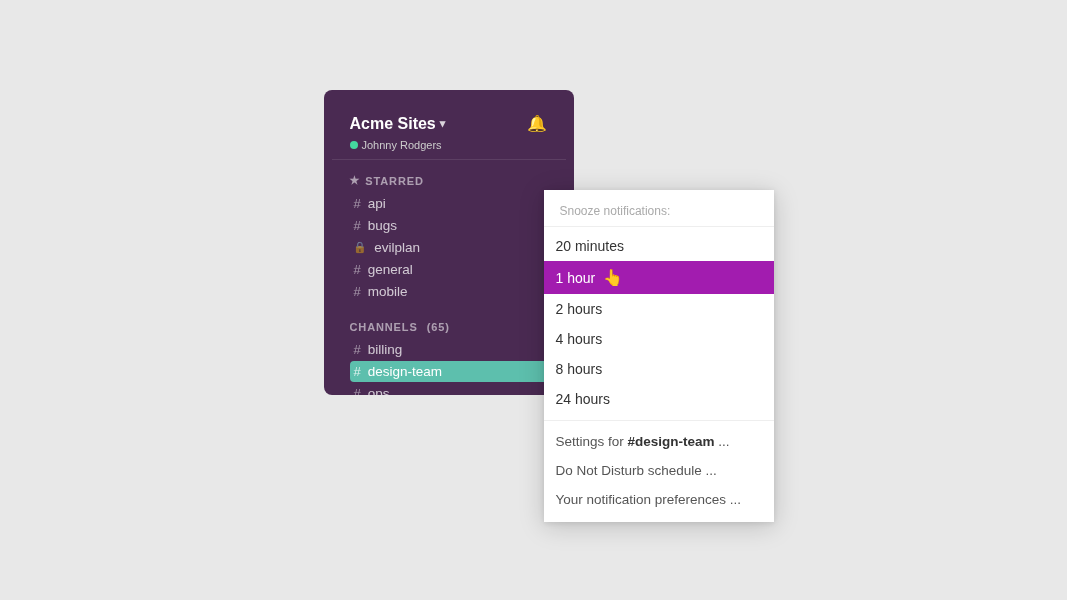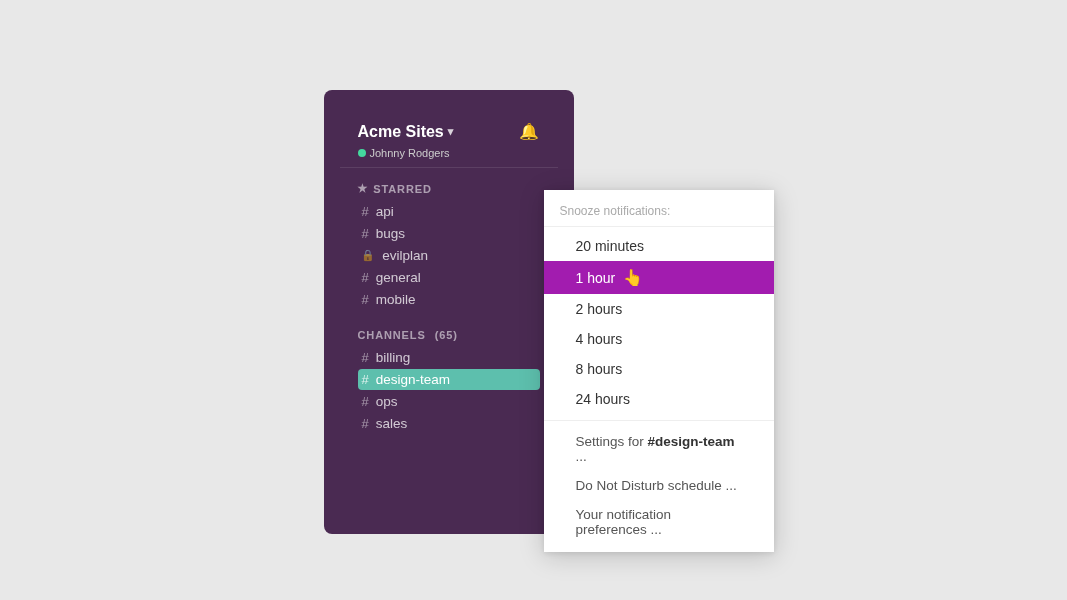--- a/index.html
+++ b/index.html
@@ -18,24 +18,24 @@
       width: 420px;
       height: 420px;
     }
 
     
     .sidebar {
       position: absolute;
       left: 0;
       top: 0;
       width: 250px;
-      height: 444px;
+      height: 305px;
       background: #4a2a52;
       border-radius: 8px;
-      padding: 16px;
+      padding: 8px;
       overflow: hidden;
     }
 
     .sidebar-header {
       padding: 16px 18px 8px 18px;
       border-bottom: 1px solid rgba(255,255,255,0.1);
     }
 
     .workspace-row {
       display: flex;
@@ -153,26 +153,27 @@
 
     .dropdown-section-label {
       padding: 6px 16px 8px 16px;
       color: #aaa;
       font-size: 12px;
       border-bottom: 1px solid #eee;
       margin-bottom: 4px;
     }
 
     .dropdown-item {
-      padding: 7px 32px;
+      padding: 7px 12px;
       font-size: 14px;
       color: #333;
       cursor: pointer;
       display: flex;
       align-items: center;
+      text-align: right;
     }
 
     .dropdown-item.selected {
       background: #a21caf;
       color: #fff;
     }
 
     .dropdown-divider {
       height: 1px;
       background: #eee;

